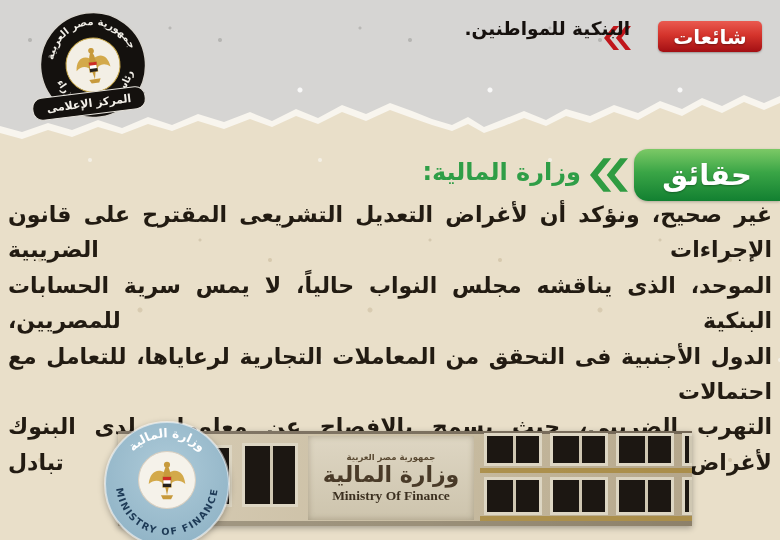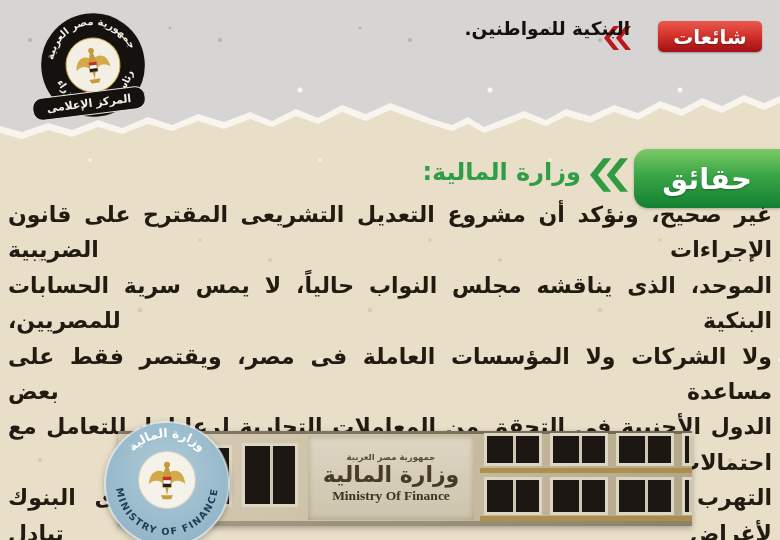--- a/index.html
+++ b/index.html
@@ -37,21 +37,21 @@
   
   .rumors-badge{position:absolute;right:18px;top:21px;width:104px;height:31px;z-index:3;
     background:linear-gradient(180deg,#ea5a50 0%,#d5342c 45%,#a30f13 100%);
     border-radius:5px;color:#fff;font-size:20px;font-weight:bold;
     display:flex;align-items:center;justify-content:center;
     text-shadow:0 1px 2px rgba(0,0,0,.35);box-shadow:0 1px 2px rgba(0,0,0,.3);}
   .rumors-chevron{position:absolute;right:149px;top:26px;z-index:3;}
   .rumor-text{position:absolute;right:150px;top:15px;width:483px;z-index:3;
     color:#16110e;font-size:18.5px;font-weight:bold;line-height:28.6px;}
   
-  .facts-badge{position:absolute;right:0;top:149px;width:146px;height:59px;z-index:3;
+  .facts-badge{position:absolute;right:0;top:149px;width:146px;height:52px;z-index:3;
     background:linear-gradient(180deg,#7cc966 0%,#3aa546 45%,#128031 100%);
     border-radius:14px 0 0 14px;color:#fff;font-size:29px;font-weight:bold;
     display:flex;align-items:center;justify-content:center;
     text-shadow:0 1px 2px rgba(0,0,0,.3);box-shadow:0 1px 3px rgba(0,0,0,.25);}
   .facts-chevron{position:absolute;right:152px;top:155px;z-index:3;}
   .facts-heading{position:absolute;right:199px;top:158px;z-index:3;
     color:#2f9e47;font-size:24px;font-weight:bold;}
   .facts-body{position:absolute;left:8px;top:197px;width:764px;z-index:3;
     color:#221b12;font-size:22px;font-weight:bold;line-height:35.4px;}
   .line-just{text-align:justify;text-align-last:justify;}
@@ -125,23 +125,22 @@
   </div>
 
   <div class="facts-badge">حقائق</div>
   <svg class="facts-chevron" width="38" height="40" viewBox="0 0 34 30">
     <path d="M12 0 L0 15 L12 30 L19 30 L7 15 L19 0 Z" fill="#2f9c42"></path>
     <path d="M27 0 L15 15 L27 30 L34 30 L22 15 L34 0 Z" fill="#2f9c42"></path>
   </svg>
   <div class="facts-heading">وزارة المالية:</div>
 
   <div class="facts-body">
-    <div class="line-just">غير صحيح، ونؤكد أن مشروع التعديل التشريعى المقترح على قانون الإجراءات الضريبية</div>
+    <div class="line-just">غير صحيح، ونؤكد أن لأغراض التعديل التشريعى المقترح على قانون الإجراءات الضريبية</div>
     <div class="line-just">الموحد، الذى يناقشه مجلس النواب حالياً، لا يمس سرية الحسابات البنكية للمصريين،</div>
-    <div class="line-just">ولا الشركات ولا المؤسسات العاملة فى مصر، ويقتصر فقط على مساعدة بعض</div>
     <div class="line-just">الدول الأجنبية فى التحقق من المعاملات التجارية لرعاياها، للتعامل مع احتمالات</div>
     <div class="line-just">التهرب الضريبى، حيث يسمح بالإفصاح عن معلومات لدى البنوك لأغراض تبادل</div>
 
   </div>
 
   <div class="photo">
     <div class="roofline"></div>
 
     <div class="window" style="left:58px;top:14px;width:56px;height:62px;"></div>
     <div class="window" style="left:124px;top:12px;width:56px;height:64px;"></div>

